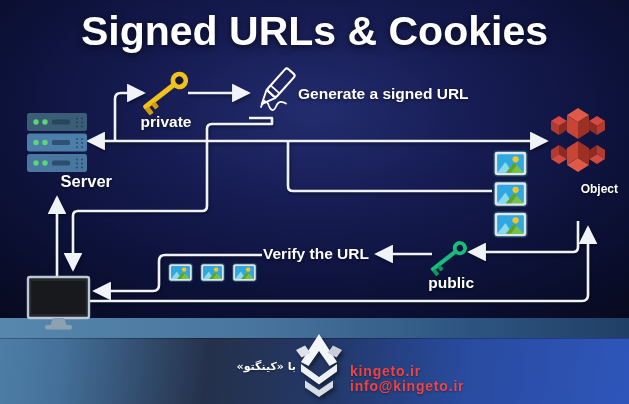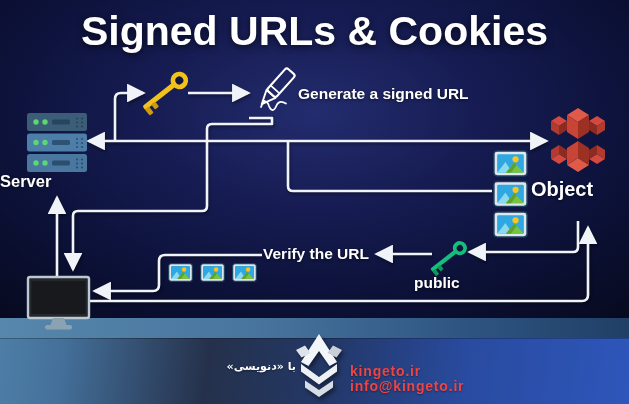--- a/index.html
+++ b/index.html
@@ -25,26 +25,26 @@
   .wire{fill:none;stroke:#f0f3f7;stroke-width:2.6;stroke-linejoin:round;stroke-linecap:butt;}
   .lbl{
     position:absolute;color:#ffffff;font-weight:bold;
     text-shadow:0 1px 3px rgba(0,0,0,.55);white-space:nowrap;
   }
   .title{
     position:absolute;top:8px;left:0;right:0;text-align:center;
     font-size:41px;font-weight:bold;color:#fff;letter-spacing:0px;
     text-shadow:0 2px 7px rgba(0,0,0,.65);
   }
-  .lbl-server{left:0;top:172px;width:112px;text-align:left;font-size:16.5px;}
+  .lbl-server{left:0;top:172px;width:112px;text-align:right;font-size:16.5px;}
   .lbl-private{left:136px;top:113px;width:60px;text-align:center;font-size:15.5px;}
   .lbl-generate{left:298px;top:85px;font-size:15.5px;text-align:right;}
-  .lbl-objstore{left:522px;top:178px;width:80px;text-align:center;font-size:20px;line-height:22px;}
+  .lbl-objstore{left:538px;top:178px;width:80px;text-align:right;font-size:12px;line-height:22px;}
   .lbl-verify{left:263px;top:245px;font-size:15.5px;text-align:right;}
-  .lbl-public{left:414px;top:274px;width:60px;text-align:left;font-size:15.5px;}
+  .lbl-public{left:414px;top:274px;width:60px;text-align:right;font-size:15.5px;}
   .footer-fa{
     position:absolute;right:333px;top:360px;text-align:right;direction:rtl;
     color:#fff;font-family:"DejaVu Sans",sans-serif;font-weight:bold;
     font-size:11px;line-height:13.5px;text-shadow:0 1px 2px rgba(0,0,0,.4);
   }
   .footer-en{
     position:absolute;left:350px;color:#ef4444;font-weight:bold;font-size:14px;
     letter-spacing:.8px;text-shadow:0 1px 2px rgba(0,0,0,.4);
   }
   .footer-site{top:363px;}
@@ -191,26 +191,27 @@
       <path d="M319 334 L337 362 L329.5 366 L319 351 L308.5 366 L301 362 Z" fill="#f3f6f8"></path>
       <path d="M296 350 L305 345.5 L310.5 353 L301.5 357.5 Z" fill="#dde3e9"></path>
       <path d="M342 350 L333 345.5 L327.5 353 L336.5 357.5 Z" fill="#c8cfd6"></path>
       <path d="M301 364 L319 377 L337 364 L337 371.5 L319 384.5 L301 371.5 Z" fill="#eef1f4"></path>
       <path d="M305 380.5 L319 390 L333 380.5 L333 387.5 L319 397 L305 387.5 Z" fill="#d6dde4"></path>
     </g>
   </svg>
 
   <div class="title">Signed URLs &amp; Cookies</div>
 
+  <div class="lbl lbl-private">private</div>
   <div class="lbl lbl-generate">Generate a signed URL</div>
   <div class="lbl lbl-server">Server</div>
   <div class="lbl lbl-objstore">
     <div>Object</div>
   </div>
   <div class="lbl lbl-verify">Verify the URL</div>
   <div class="lbl lbl-public">public</div>
 
   <div class="footer-fa">
-    <div>با «دنویسی»</div>
+    <div>با «کینگتو»</div>
   </div>
   <div class="footer-en footer-site">kingeto.ir</div>
   <div class="footer-en footer-mail">info@kingeto.ir</div>
 </div>
 
 </body></html>

